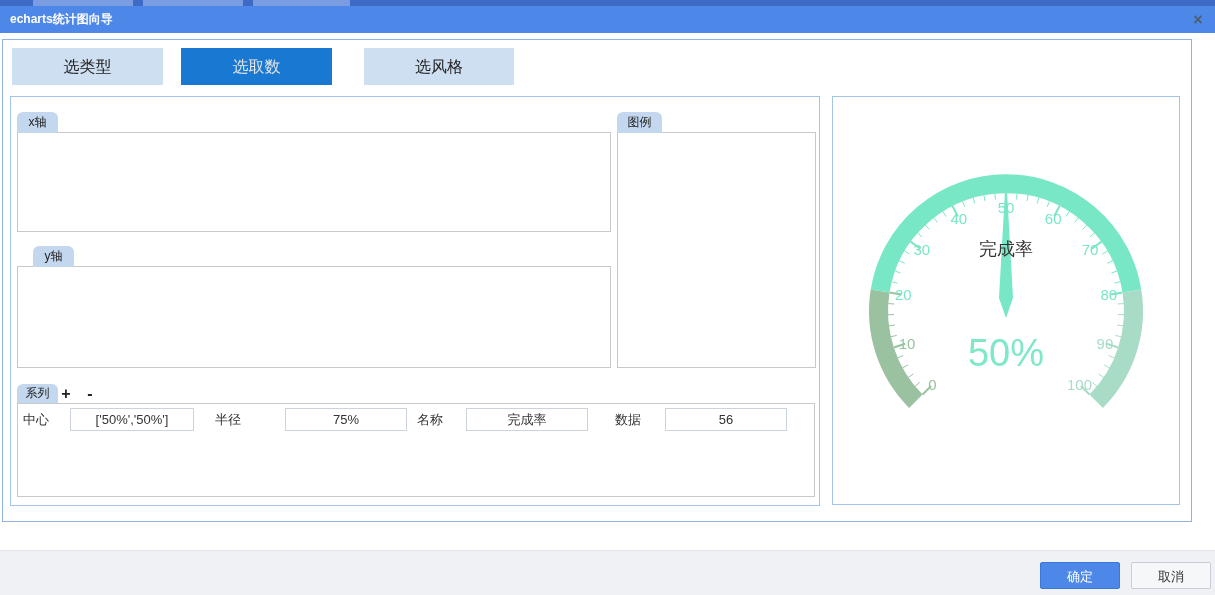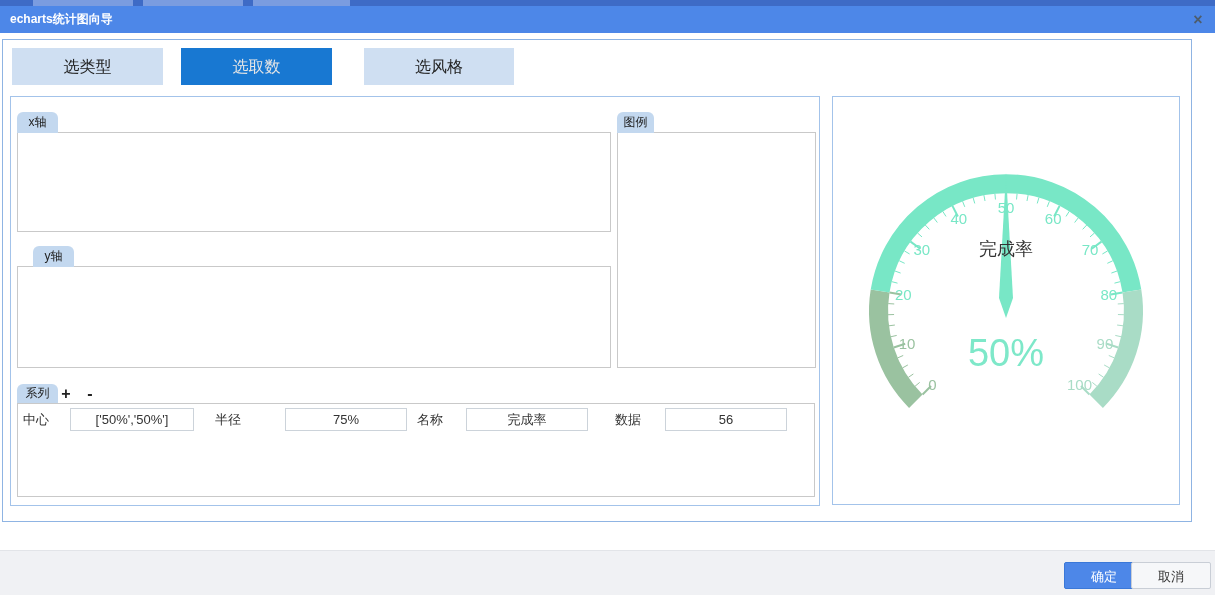--- a/index.html
+++ b/index.html
@@ -66,21 +66,21 @@
     color:#333; border:1px solid #ccd3da; background:#ffffff; outline:none;
     font-family:"Liberation Sans", sans-serif;
   }
 
   
   .footer { left:0; top:550px; width:1215px; height:45px; background:#f0f1f4; border-top:1px solid #e2e4e8; }
   .btn {
     top:562px; width:80px; height:27px; line-height:27px; text-align:center;
     font-size:13px; border-radius:2px; cursor:pointer;
   }
-  .btn-ok { left:1040px; background:#4d87e8; border:1px solid #3a78d8; color:#ffffff;margin-left:24px; }
+  .btn-ok { left:1040px; background:#4d87e8; border:1px solid #3a78d8; color:#ffffff; }
   .btn-cancel { left:1131px; background:#f6f7f9; border:1px solid #c9ced6; color:#333; }
 
   svg text { font-family:"Liberation Sans", sans-serif; }
 </style>
 </head>
 <body>
 
 <div class="abs top-strip">
   <div class="seg" style="left:33px; width:100px;"></div>
   <div class="seg" style="left:143px; width:100px;"></div>
@@ -99,21 +99,21 @@
 <div class="abs tab" style="left:351px; width:150px;margin-left:13px;">选风格</div>
 
 <div class="abs panel form-panel"></div>
 
 <div class="abs box-label" style="left:17px; top:112px; width:41px;">x轴</div>
 <div class="abs listbox" style="left:17px; top:132px; width:594px; height:100px;"></div>
 
 <div class="abs box-label" style="left:17px; top:246px; width:41px;margin-left:16px;">y轴</div>
 <div class="abs listbox" style="left:17px; top:266px; width:594px; height:102px;"></div>
 
-<div class="abs box-label" style="left:617px; top:112px; width:37px;">图例</div>
+<div class="abs box-label" style="left:617px; top:112px; width:45px;">图例</div>
 <div class="abs listbox" style="left:617px; top:132px; width:199px; height:236px;"></div>
 
 <div class="abs box-label" style="left:17px; top:384px; width:41px; height:19px; line-height:19px; border-radius:6px 6px 0 0;">系列</div>
 <div class="abs mini-btn" style="left:58px;">+</div>
 <div class="abs mini-btn" style="left:82px;">-</div>
 
 <div class="abs series-box"></div>
 
 <div class="abs field-label" style="left:23px;">中心</div>
 <input class="field-input" style="left: 70px; width: 124px;" value="['50%','50%']">

